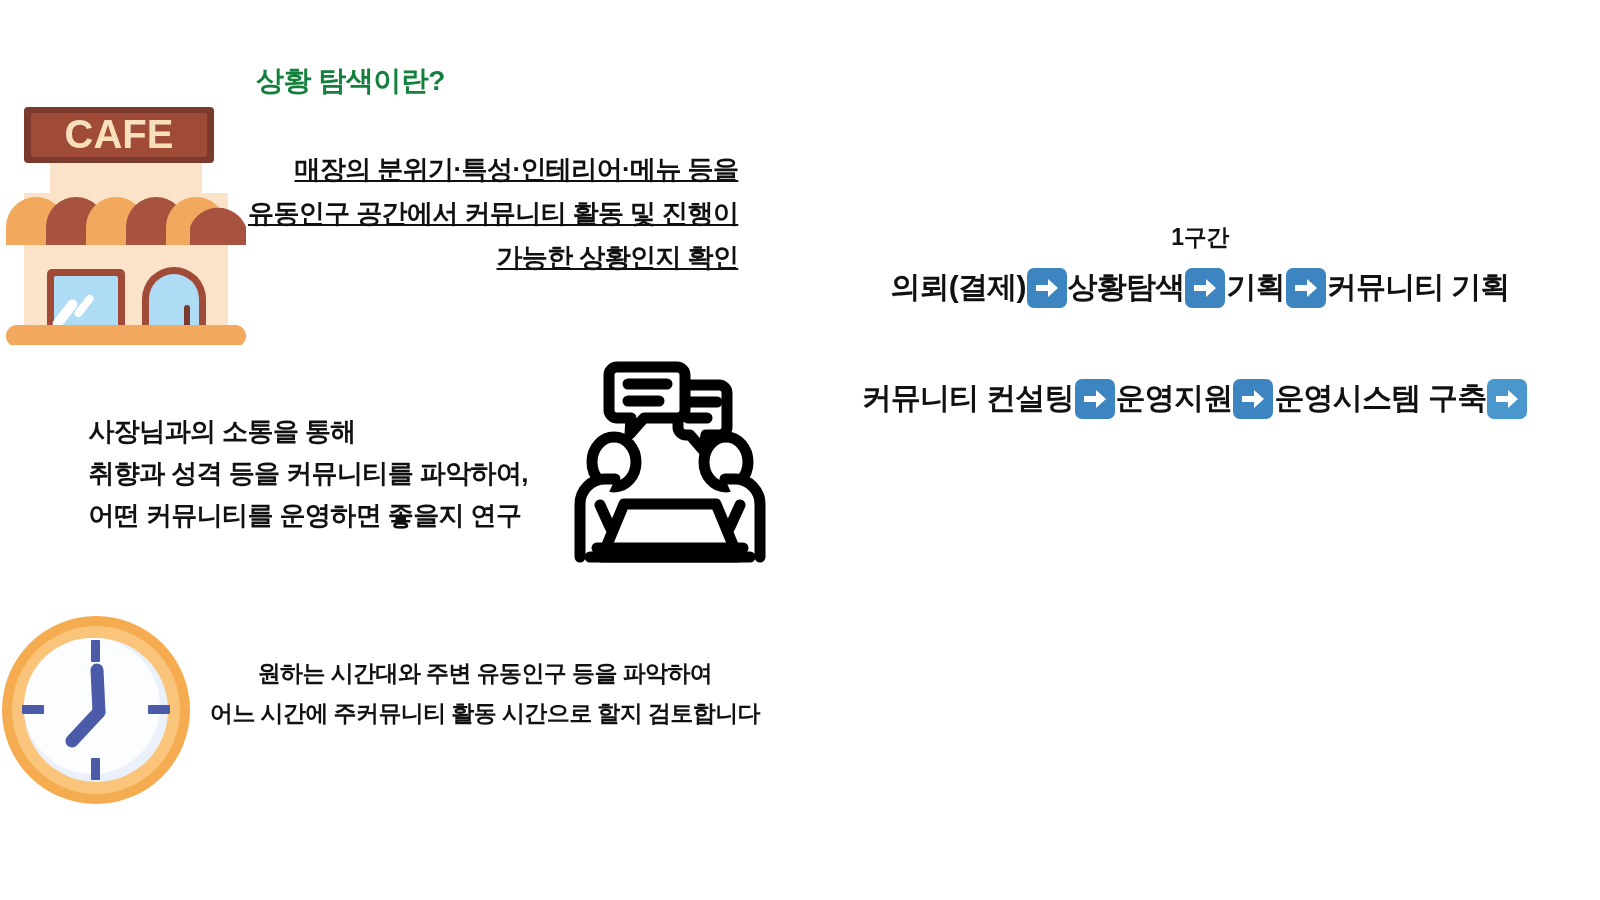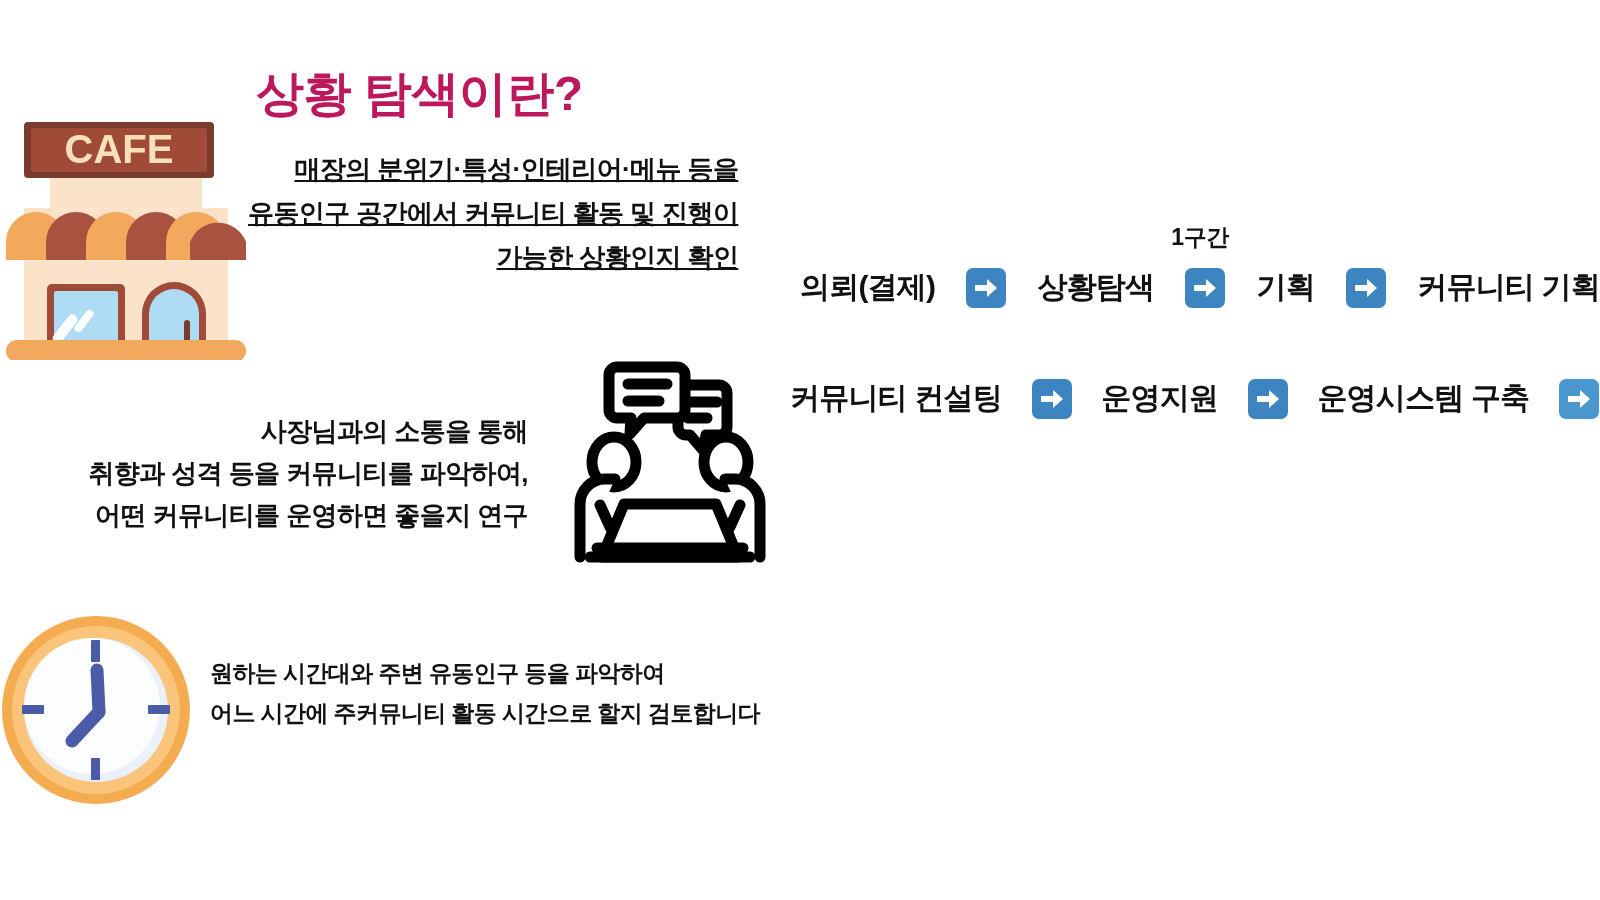--- a/index.html
+++ b/index.html
@@ -20,24 +20,24 @@
   
   .txt-line {
     white-space: nowrap;
     line-height: 1.0;
   }
 
   #heading {
     position: absolute;
     left: 256px;
     top: 62px;
-    font-size: 48px;
+    font-size: 28px;
     font-weight: 700;
     letter-spacing: -0.5px;
-    color: #be185d;
+    color: #15803d;
   }
 
   #para-store {
     position: absolute;
     left: 248px;
     top: 156px;
     font-size: 26px;
     font-weight: 700;
     letter-spacing: -0.6px;
     text-align: right;
@@ -45,51 +45,51 @@
   }
   #para-store .txt-line { margin-bottom: 18px; }
 
   #para-owner {
     position: absolute;
     right: 1072px;   
     top: 418px;
     font-size: 26px;
     font-weight: 700;
     letter-spacing: -0.6px;
-    text-align: right;
+    text-align: left;
   }
   #para-owner .txt-line { margin-bottom: 16px; }
 
   #para-time {
     position: absolute;
     left: 210px;
     top: 662px;
     font-size: 23px;
     font-weight: 700;
     letter-spacing: -0.6px;
     text-align: left;
   }
-  #para-time .txt-line { margin-bottom: 17px; }
+  #para-time .txt-line { margin-bottom: 17px; text-align: center; }
 
   
   .flow-section { position: absolute; text-align: center; }
   #flow-1 { left: 800px; top: 222px; width: 800px; }
   #flow-2 { left: 790px; top: 378px; width: 810px; }
 
   .flow-title {
     font-size: 23px;
     font-weight: 700;
     letter-spacing: -0.5px;
     margin-bottom: 14px;
     color: #121212;
   }
   .flow-row {
     display: flex;
     align-items: center;
-    justify-content: space-between;
+    justify-content: center;
     flex-wrap: nowrap;
     font-size: 30px;
     font-weight: 700;
     letter-spacing: -0.8px;
     white-space: nowrap;
     margin-bottom: 8px;
   }
   .flow-step { display: inline-block; }
 
   
@@ -105,21 +105,21 @@
     margin: 0 1px;
     vertical-align: middle;
   }
   .arrow-chip.light { background: #4a97cd; }
   .arrow-chip svg { display: block; }
 
   
   #cafe-illustration {
     position: absolute;
     left: 2px;
-    top: 112px;
+    top: 97px;
     width: 248px;
     height: 248px;
   }
 
   
   #meeting-icon {
     position: absolute;
     left: 560px;
     top: 352px;
     width: 220px;

